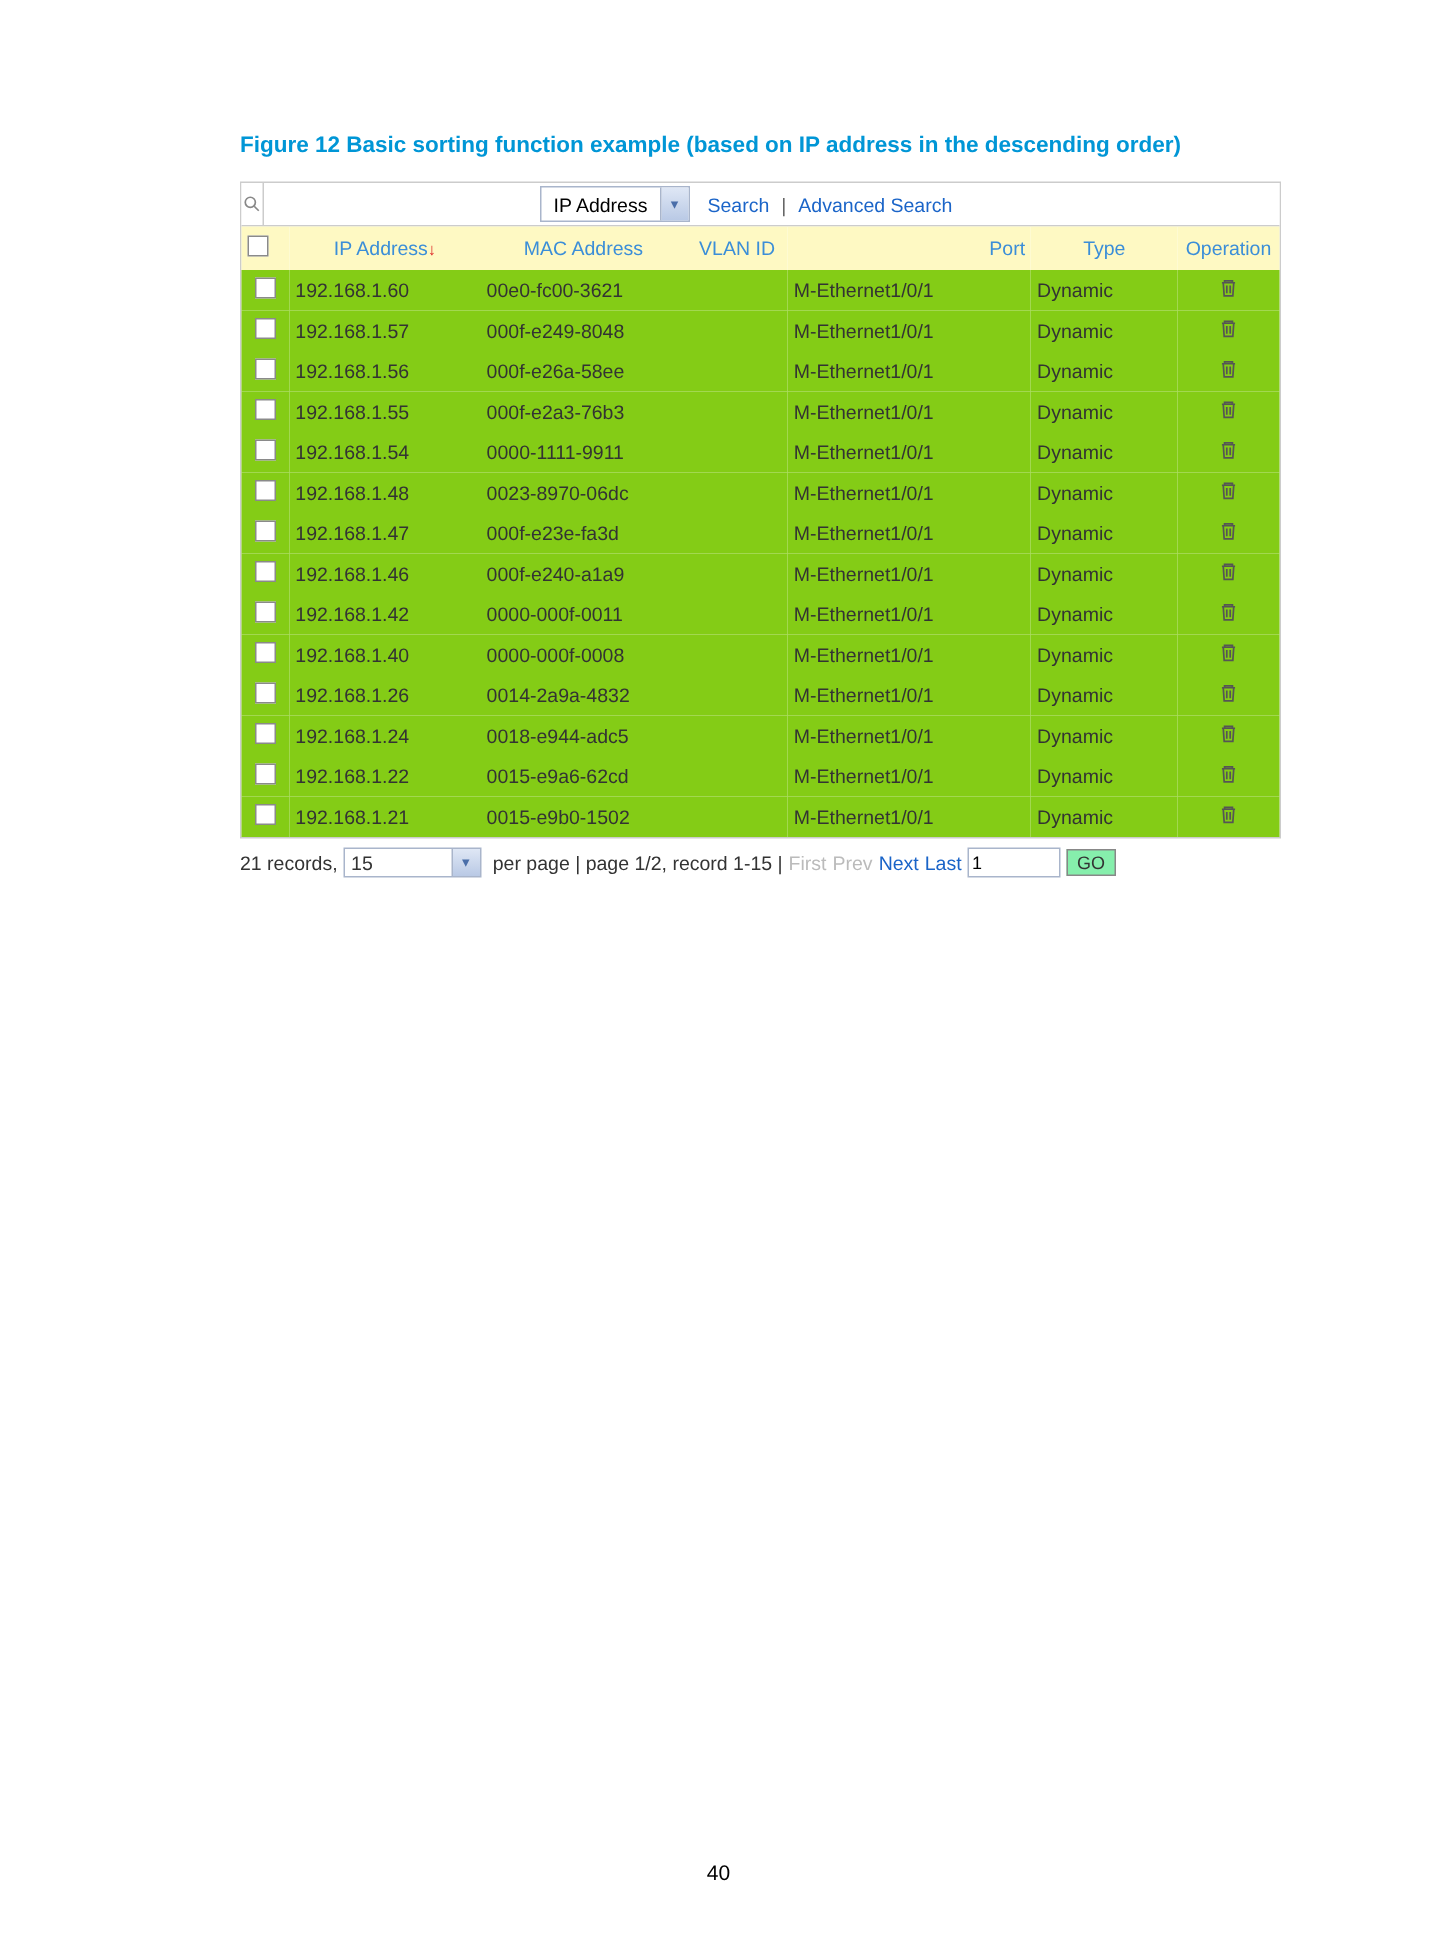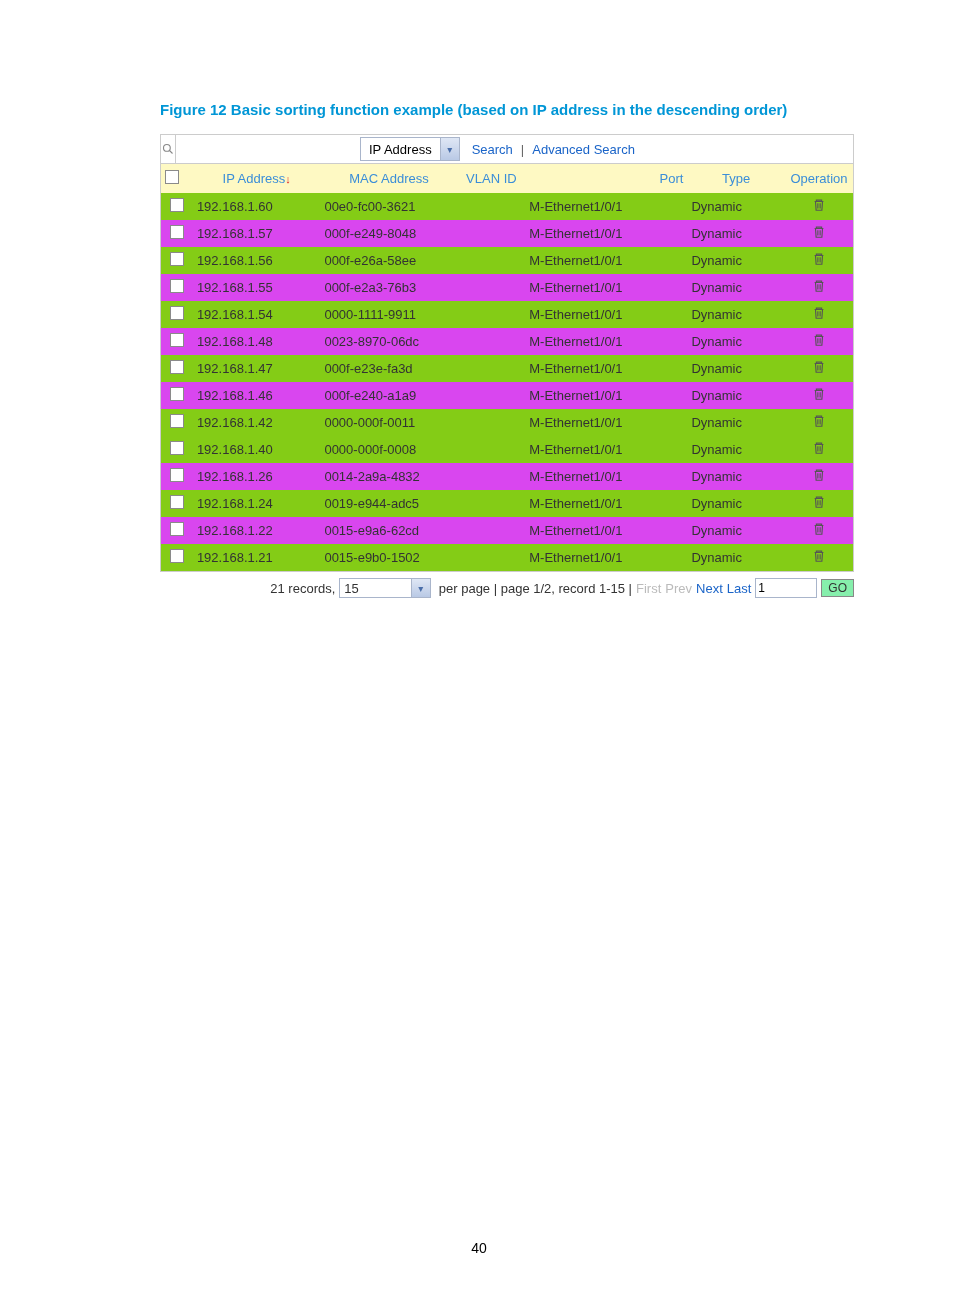--- a/index.html
+++ b/index.html
@@ -7,21 +7,20 @@
     padding: 0;
     font-family: Arial, sans-serif;
     background: #fff;
     width: 954px;
     height: 1296px;
     position: relative;
   }
   .page-wrap {
     padding: 88px 100px 0 160px;
     box-sizing: border-box;
-    margin-top: 13px;
   }
   .caption {
     color: #0096d6;
     font-size: 15px;
     font-weight: bold;
     margin-bottom: 16px;
   }
   .table-container {
     border: 1px solid #ccc;
   }
@@ -91,21 +90,21 @@
     font-weight: normal;
     text-align: left;
     padding: 6px 4px;
     background: #fef9c3;
     font-size: 13px;
   }
   table.data td {
     padding: 5px 4px;
     color: #333;
   }
-  table.data tr.even td { background: #d946ef; }
+  table.data tr.even td { background: #84cc16; }
   table.data tr.odd  td { background: #84cc16; }
   .checkbox-cell {
     width: 24px;
     text-align: center;
   }
   .chk {
     display: inline-block;
     width: 12px;
     height: 12px;
     border: 1px solid #8a8a8a;
@@ -124,21 +123,20 @@
   .trash svg {
     width: 14px;
     height: 14px;
     stroke: #555;
     fill: none;
     stroke-width: 1.3;
   }
   .pager {
     display: flex;
     align-items: center;
-    justify-content: flex-end;
     gap: 4px;
     font-size: 13px;
     color: #333;
     margin-top: 4px;
   }
   .pager .disabled { color: #bbb; }
   .pager .enabled  { color: #1a64c8; cursor: pointer; }
   .pager .mini-input {
     width: 56px;
     height: 18px;
@@ -319,21 +317,21 @@
             <td class="col-vlan"></td>
             <td class="col-port">M-Ethernet1/0/1</td>
             <td class="col-type">Dynamic</td>
             <td class="col-op"><span class="trash"><svg viewBox="0 0 16 16">
                   <path d="M3 4h10M5 4V2.5h6V4M4 4l.7 10h6.6L12 4M6.7 6v6M9.3 6v6"></path>
                 </svg></span></td>
           </tr>
           <tr class="odd">
             <td class="checkbox-cell"><span class="chk"></span></td>
             <td class="col-ip">192.168.1.24</td>
-            <td class="col-mac">0019-e944-adc5</td>
+            <td class="col-mac">0018-e944-adc5</td>
             <td class="col-vlan"></td>
             <td class="col-port">M-Ethernet1/0/1</td>
             <td class="col-type">Dynamic</td>
             <td class="col-op"><span class="trash"><svg viewBox="0 0 16 16">
                   <path d="M3 4h10M5 4V2.5h6V4M4 4l.7 10h6.6L12 4M6.7 6v6M9.3 6v6"></path>
                 </svg></span></td>
           </tr>
           <tr class="even">
             <td class="checkbox-cell"><span class="chk"></span></td>
             <td class="col-ip">192.168.1.22</td>

